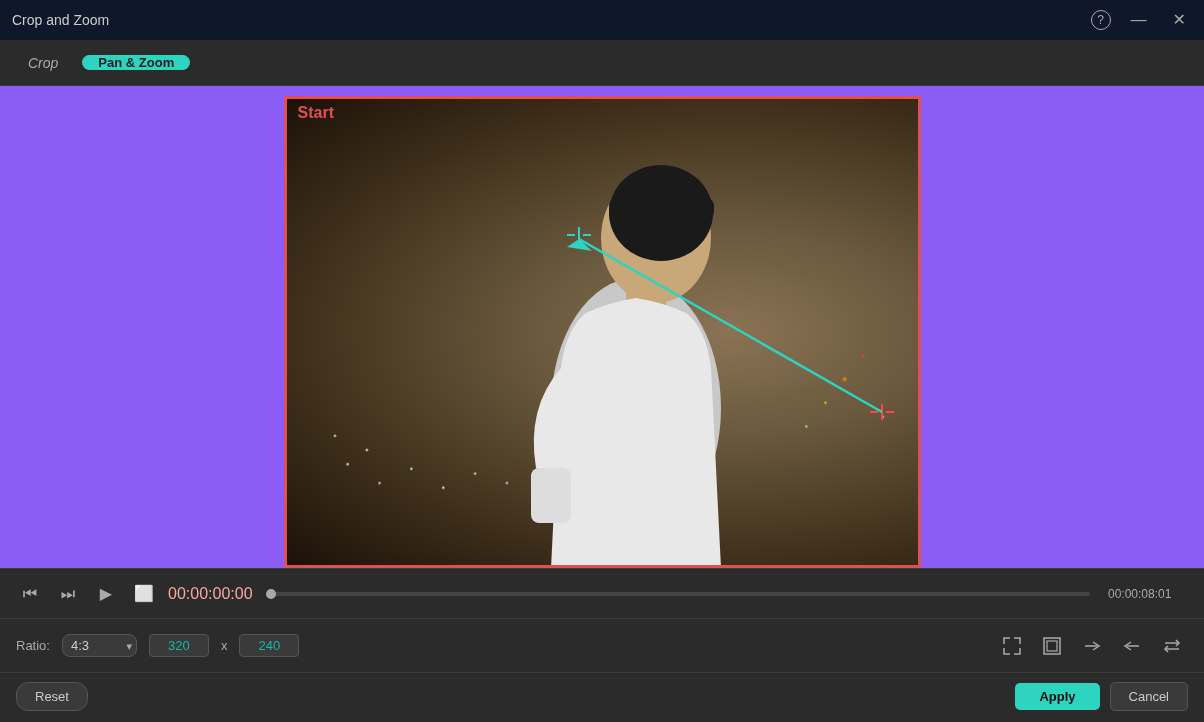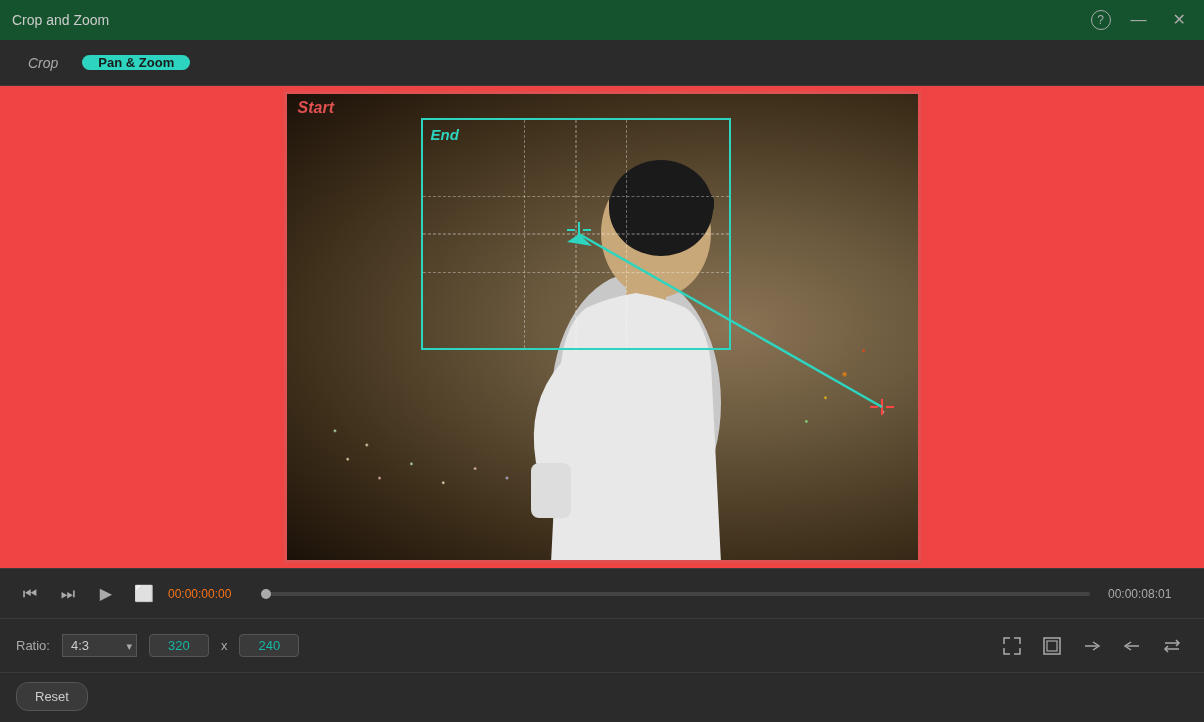--- a/index.html
+++ b/index.html
@@ -9,21 +9,21 @@
       font-family: 'Segoe UI', Arial, sans-serif;
       font-size: 13px;
       width: 1204px;
       height: 722px;
       overflow: hidden;
       position: relative;
     }
 
     
     .title-bar {
-      background: #14532d;
+      background: #0f172a;
       height: 40px;
       display: flex;
       align-items: center;
       justify-content: space-between;
       padding: 0 12px;
       user-select: none;
     }
     .title-bar-left {
       display: flex;
       align-items: center;
@@ -69,27 +69,26 @@
       font-size: 13px;
       font-weight: 600;
       border-radius: 12px;
       padding: 0 16px;
       cursor: pointer;
     }
 
     
     .canvas-area {
       position: relative;
-      background: #ef4444;
+      background: #8b5cf6;
       height: 482px;
       display: flex;
-      align-items: center;
+      align-items: flex-end;
       justify-content: center;
       overflow: hidden;
-      font-style: italic;
     }
 
     
     .video-frame {
       position: relative;
       width: 637px;
       height: 472px;
       background: #000;
       overflow: hidden;
     }
@@ -247,22 +246,22 @@
       font-size: 16px;
       cursor: pointer;
       width: 28px;
       height: 28px;
       display: flex;
       align-items: center;
       justify-content: center;
       border-radius: 3px;
     }
     .time-display {
-      color: #f97316;
-      font-size: 12px;
+      color: #fca5a5;
+      font-size: 16px;
       min-width: 80px;
     }
     .progress-bar-wrap {
       flex: 1;
       height: 4px;
       background: #444;
       border-radius: 2px;
       position: relative;
       margin: 0 8px;
       cursor: pointer;
@@ -297,21 +296,21 @@
       align-items: center;
       padding: 16px 16px;
       gap: 12px;
       border-top: 1px solid #3a3a3a;
     }
     .ratio-label { color: #aaa; font-size: 13px; }
     .ratio-select {
       background: #3a3a3a;
       color: #ccc;
       border: 1px solid #555;
-      border-radius: 0;
+      border-radius: 8px;
       padding: 3px 20px 3px 8px;
       font-size: 13px;
       cursor: pointer;
       appearance: none;
       -webkit-appearance: none;
       position: relative;
     }
     .ratio-wrap {
       position: relative;
       display: inline-block;
@@ -460,27 +459,20 @@
       <path d="M55 240 Q60 200 80 185 Q100 175 130 170 Q160 175 180 185 Q200 200 205 240 L215 440 L45 440 Z" fill="#e8e8e8"></path>
 
       <path d="M55 240 Q20 280 30 340 Q50 360 80 355 Q90 320 80 280 Z" fill="#e8e8e8"></path>
 
       <rect x="25" y="340" width="40" height="55" rx="8" fill="#ddd"></rect>
     </svg>
 
     <div class="start-border"></div>
     <span class="start-label">Start</span>
 
-    <div class="end-box">
-      <span class="end-label">End</span>
-      <div class="end-box-vline1"></div>
-      <div class="end-box-vline2"></div>
-      <div class="end-box-hline1"></div>
-      <div class="end-box-hline2"></div>
-    </div>
 
     <svg class="arrow-svg" viewBox="0 0 637 472" xmlns="http://www.w3.org/2000/svg">
 
       <line x1="594" y1="316" x2="586" y2="316" stroke="#ff4444" stroke-width="2"></line>
       <line x1="602" y1="316" x2="610" y2="316" stroke="#ff4444" stroke-width="2"></line>
       <line x1="598" y1="308" x2="598" y2="324" stroke="#ff4444" stroke-width="2"></line>
 
       <line x1="291" y1="139" x2="283" y2="139" stroke="#2dd4bf" stroke-width="2"></line>
       <line x1="299" y1="139" x2="307" y2="139" stroke="#2dd4bf" stroke-width="2"></line>
       <line x1="295" y1="131" x2="295" y2="147" stroke="#2dd4bf" stroke-width="2"></line>
@@ -564,13 +556,17 @@
         <polyline points="16,12 2,12" stroke="#aaa" stroke-width="1.5" fill="none"></polyline>
         <polyline points="5,9 2,12 5,15" stroke="#aaa" stroke-width="1.5" fill="none"></polyline>
       </svg>
     </div>
   </div>
 </div>
 
 <div class="bottom-actions">
   <button class="btn-reset">Reset</button>
   <div class="spacer"></div>
+  <div class="action-btn-group">
+    <button class="btn-apply">Apply</button>
+    <button class="btn-cancel">Cancel</button>
+  </div>
 </div>
 
 </body></html>

